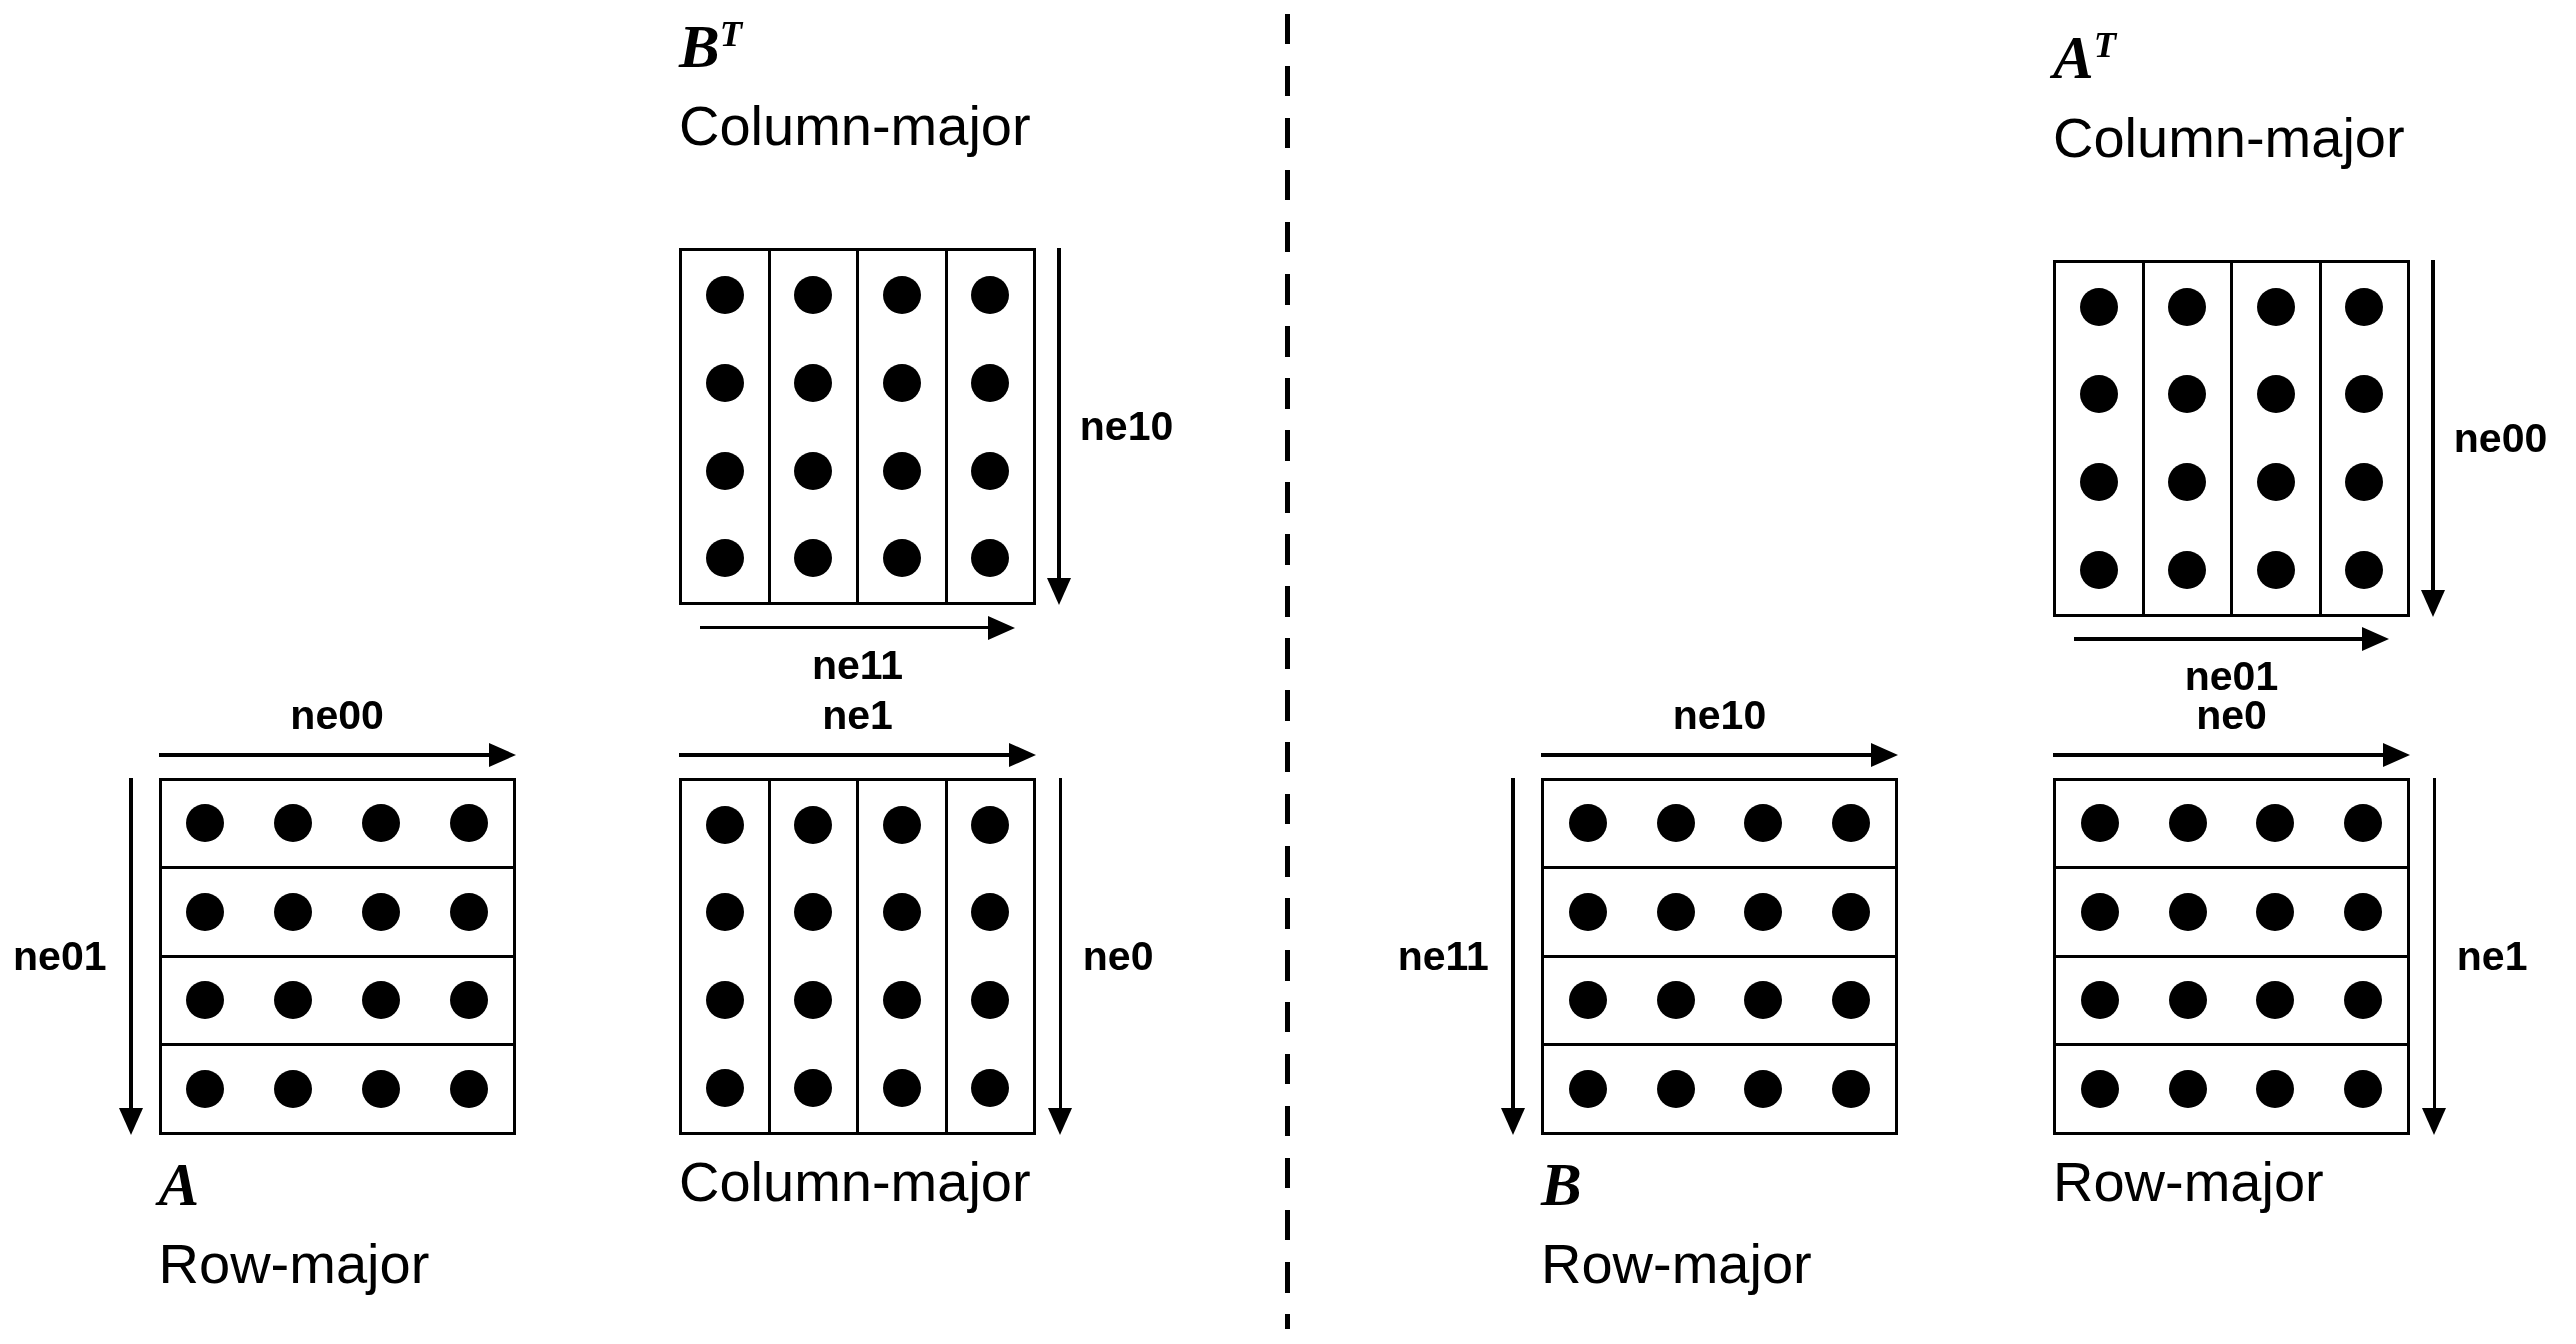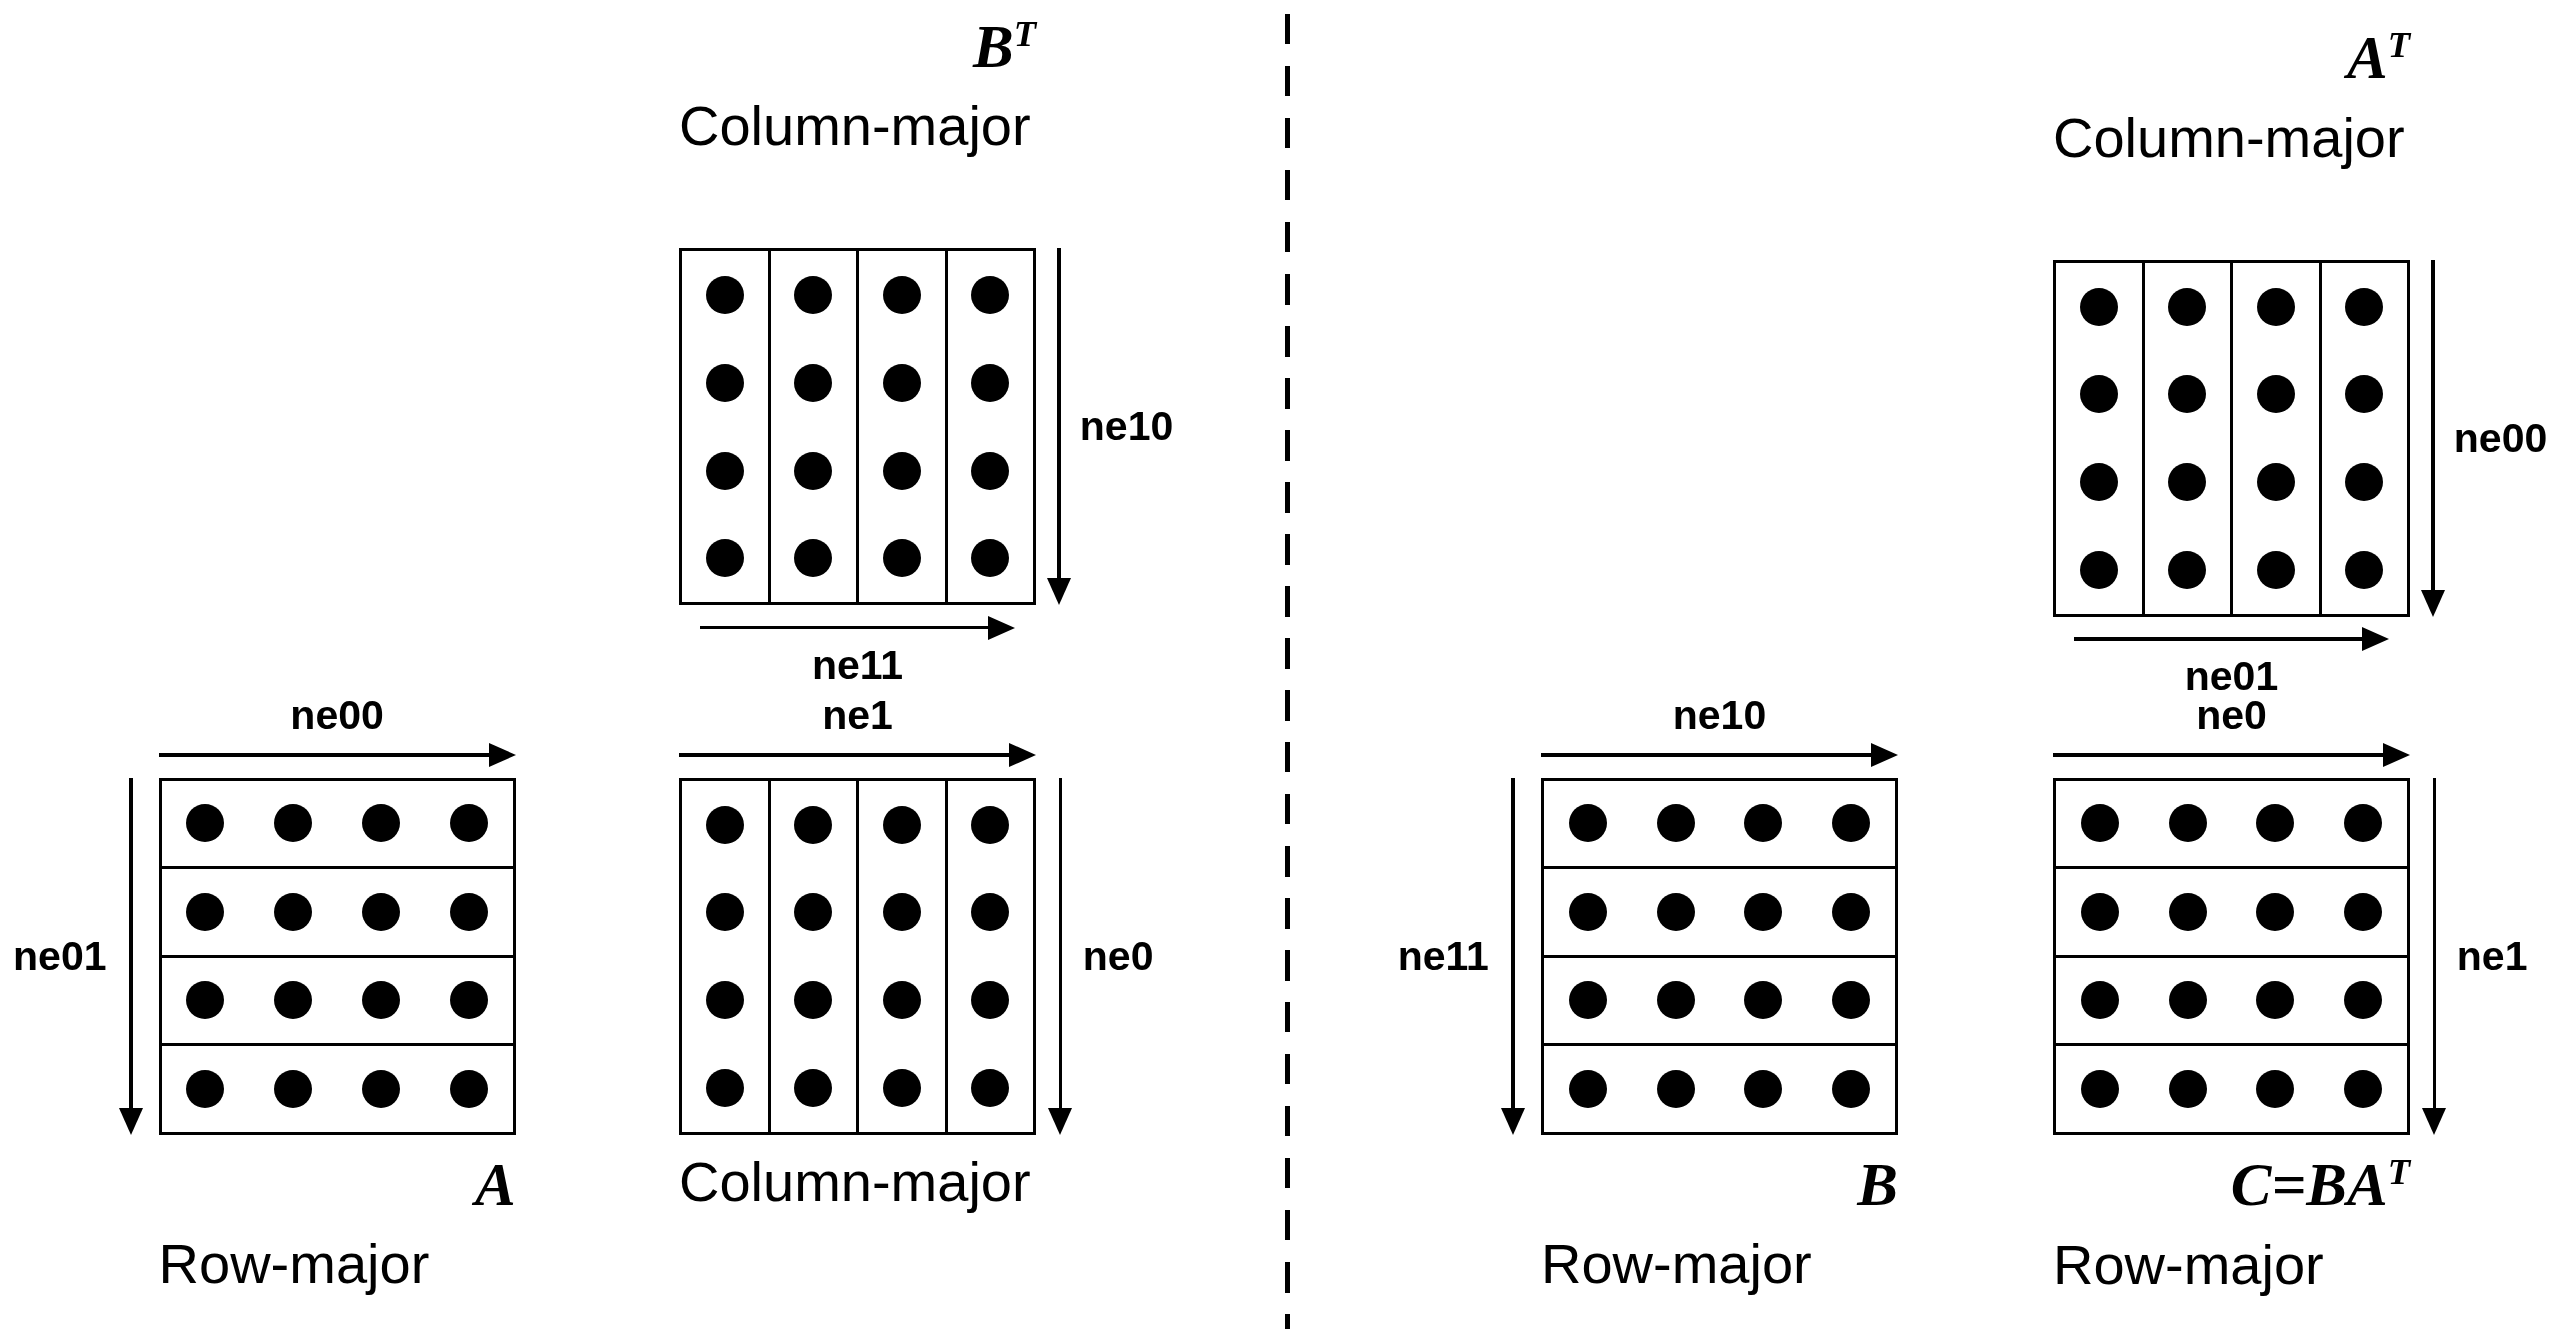--- a/index.html
+++ b/index.html
@@ -34,21 +34,21 @@
   .pos-c  { left: 765px; top: 693px; }
 
   .titleblock { width: 357px; margin-bottom: 90px; }
   .caption    { width: 357px; margin-top: 16px; }
   .offset-left { margin-left: 147px; }
 
   .math {
     font-family: "Liberation Serif", "DejaVu Serif", serif;
     font-style: italic; font-weight: 700;
     font-size: 61px; line-height: 1.12;
-    text-align: right;
+    text-align: left;
   }
   .math sup { font-size: 0.6em; }
 
   .storage {
     font-weight: 400; font-size: 56px; line-height: 1.12;
     text-align: left; margin-top: 14.3px;
   }
 
   .alabel { font-weight: 700; font-size: 41px; line-height: 1.1; white-space: nowrap; }
 
@@ -388,19 +388,18 @@
         </div>
       <div class="vside right">
         <div class="varrow">
             <span class="vshaft"></span>
             <span class="vhead"></span>
           </div>
         <div class="alabel">ne1</div>
       </div>
     </div>
     <div class="caption">
-      <div class="math">C=BA<sup>T</sup></div>
       <div class="storage">Row-major</div>
     </div>
   </section>
 
 </div>
 
 
 </body></html>

